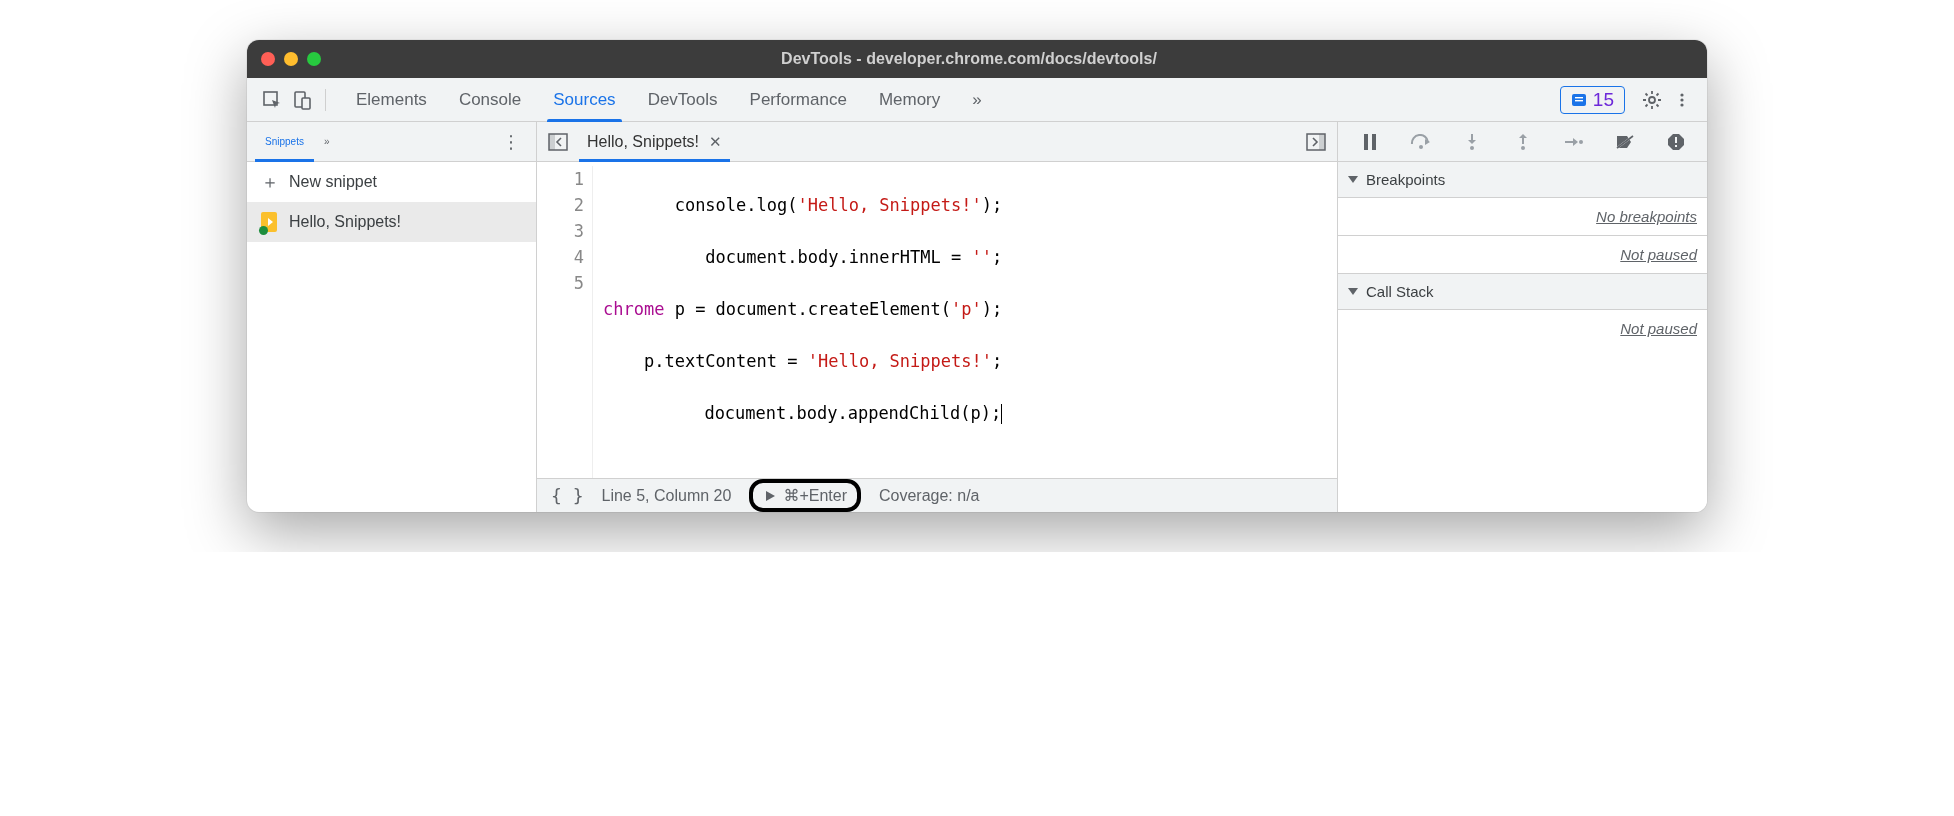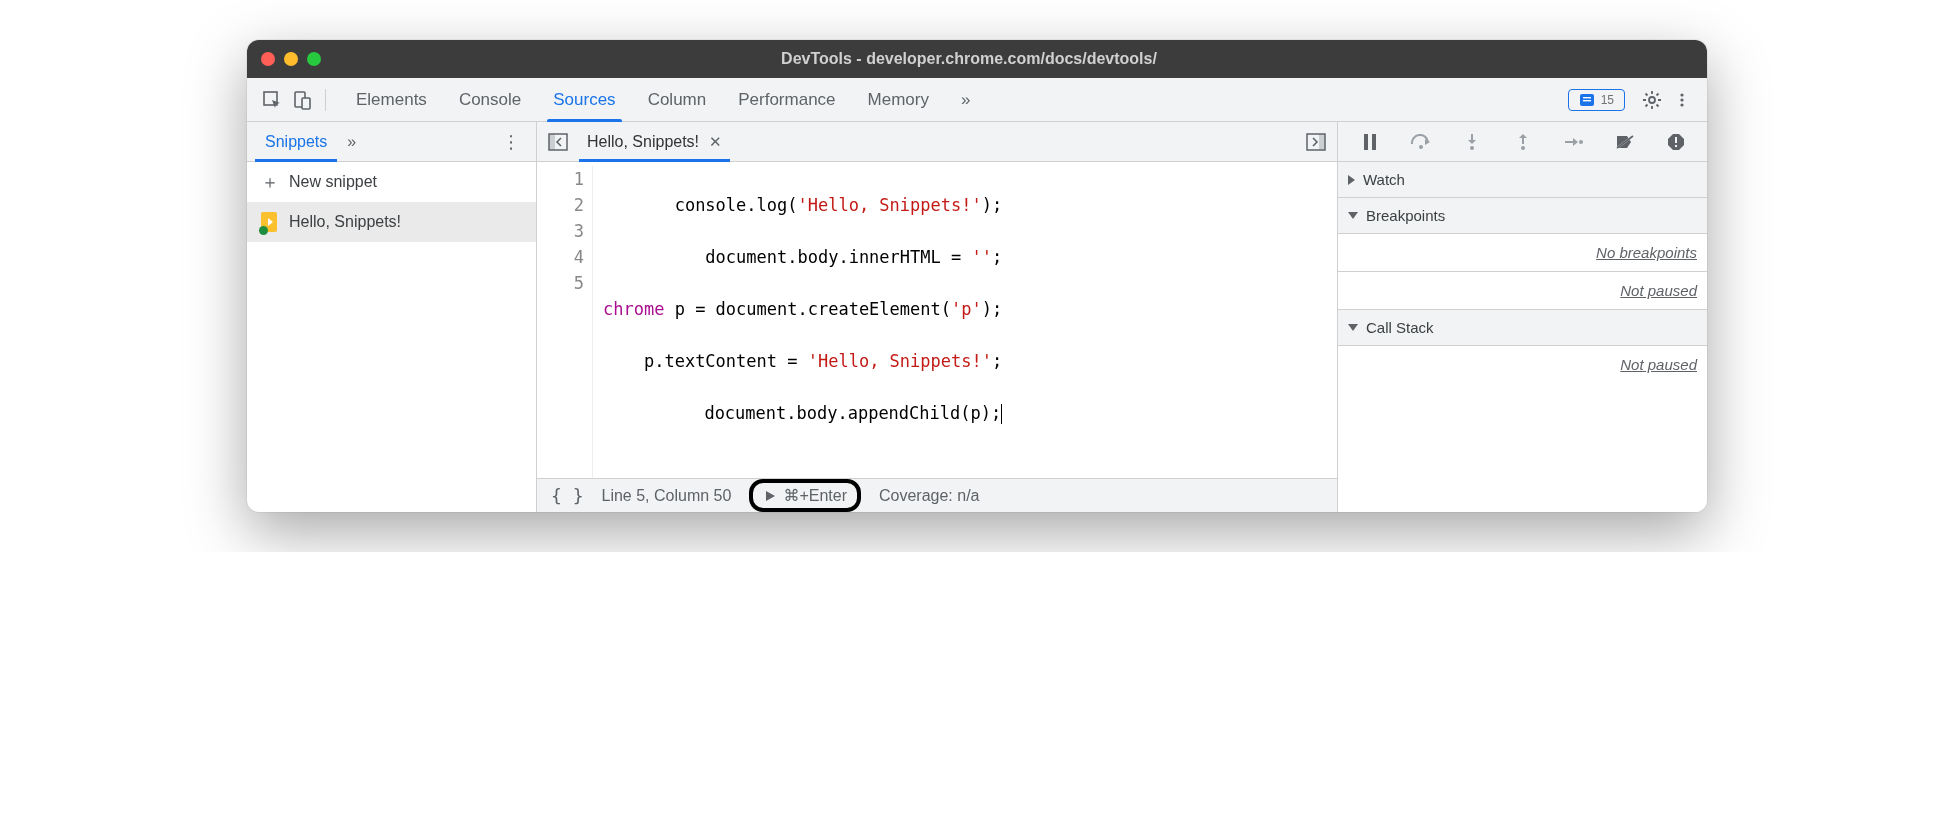--- a/index.html
+++ b/index.html
@@ -57,34 +57,34 @@
 }
 .tab.active { color: #1a73e8; }
 .tab.active::after {
   content:''; position:absolute; left:10px; right:10px; bottom:0; height:3px;
   background:#1a73e8; border-radius:2px 2px 0 0;
 }
 .tb-spacer { flex:1; }
 .issue-badge {
   display:flex; align-items:center; gap:6px;
   border:1px solid #1a73e8; border-radius:4px; padding:2px 10px;
-  color:#737373; font-size:12px; font-weight:500;
+  color:#6d28d9; font-size:19px; font-weight:500;
 }
 .main { display:flex; height: 390px; }
 .pane-left {
   width: 290px; border-right:1px solid #d0d0d0; display:flex; flex-direction:column;
 }
 .pane-mid { flex:1; display:flex; flex-direction:column; }
 .pane-right { width: 370px; border-left:1px solid #d0d0d0; display:flex; flex-direction:column; background:#fff; }
 .subtab-row {
   height: 40px; display:flex; align-items:center; padding:0 4px;
   border-bottom:1px solid #d0d0d0; background:#f1f3f4;
 }
 .subtab {
-  padding:0 14px; height:40px; display:flex; align-items:center; font-size:16px;
+  padding:0 14px; height:40px; display:flex; align-items:center; font-size:10px;
   color:#333; position:relative;text-align:right;
 }
 .subtab.active { color:#1a73e8; }
 .subtab.active::after {
   content:''; position:absolute; left:4px; right:4px; bottom:0; height:3px;
   background:#1a73e8;
 }
 .subtab-more { color:#5f6368; padding:0 6px; }
 .subtab-menu { margin-left:auto; color:#5f6368; padding:0 12px; cursor:pointer; font-size:18px; }
 .snip-list { flex:1; }
@@ -172,21 +172,21 @@
       <svg width="20" height="20" viewBox="0 0 20 20">
           <rect x="3" y="2" width="10" height="15" rx="1" fill="none" stroke="#5f6368" stroke-width="1.6"></rect>
           <rect x="10" y="8" width="8" height="11" rx="1" fill="#f1f3f4" stroke="#5f6368" stroke-width="1.6"></rect>
         </svg>
     </div>
     <div class="tb-sep"></div>
     <div class="tabs">
       <div class="tab">Elements</div>
       <div class="tab">Console</div>
       <div class="tab active">Sources</div>
-      <div class="tab">Column</div>
+      <div class="tab">DevTools</div>
       <div class="tab">Performance</div>
       <div class="tab">Memory</div>
       <div class="tab">»</div>
     </div>
     <div class="tb-spacer"></div>
     <div class="issue-badge">
       <svg width="16" height="16" viewBox="0 0 16 16">
           <rect x="1" y="2" width="14" height="12" rx="2" fill="#1a73e8"></rect>
           <rect x="4" y="5" width="8" height="1.4" fill="#fff"></rect>
           <rect x="4" y="8" width="8" height="1.4" fill="#fff"></rect>
@@ -268,21 +268,21 @@
 <div><span>console.log(</span><span class="s-str">'Hello, Snippets!'</span><span>);</span></div>
 <div><span>document.body.innerHTML = </span><span class="s-str">''</span><span>;</span></div>
 <div><span class="s-kw">chrome</span><span> p = document.createElement(</span><span class="s-str">'p'</span><span>);</span></div>
 <div><span>p.textContent = </span><span class="s-str">'Hello, Snippets!'</span><span>;</span></div>
 <div><span>document.body.appendChild(p);</span><span class="cursor"></span></div>
         </div>
       </div>
 
       <div class="statusbar">
         <span class="status-item" style="font-family:monospace;font-size:18px">{ }</span>
-        <span class="status-item">Line 5, Column 50</span>
+        <span class="status-item">Line 5, Column 20</span>
         <span class="run-highlight">
           <svg width="14" height="14" viewBox="0 0 14 14">
               <path d="M3 2 L12 7 L3 12 Z" fill="#5f6368"></path>
             </svg>
           <span>⌘+Enter</span>
         </span>
         <span class="status-item">Coverage: n/a</span>
       </div>
     </div>
 
@@ -331,24 +331,20 @@
           </span>
         <span class="dbg-ic active">
             <svg width="18" height="18" viewBox="0 0 18 18">
               <polygon points="6,1 12,1 17,6 17,12 12,17 6,17 1,12 1,6" fill="#5f6368"></polygon>
               <rect x="8" y="4" width="2" height="6" fill="#f1f3f4"></rect>
               <rect x="8" y="12" width="2" height="2" fill="#f1f3f4"></rect>
             </svg>
           </span>
       </div>
 
-      <div class="sect-head">
-        <span class="tri right"></span>
-        <span>Watch</span>
-      </div>
 
       <div class="sect-head">
         <span class="tri down"></span>
         <span>Breakpoints</span>
       </div>
       <div class="sect-body">No breakpoints</div>
 
       <div class="sect-body">Not paused</div>
 
       <div class="sect-head">

